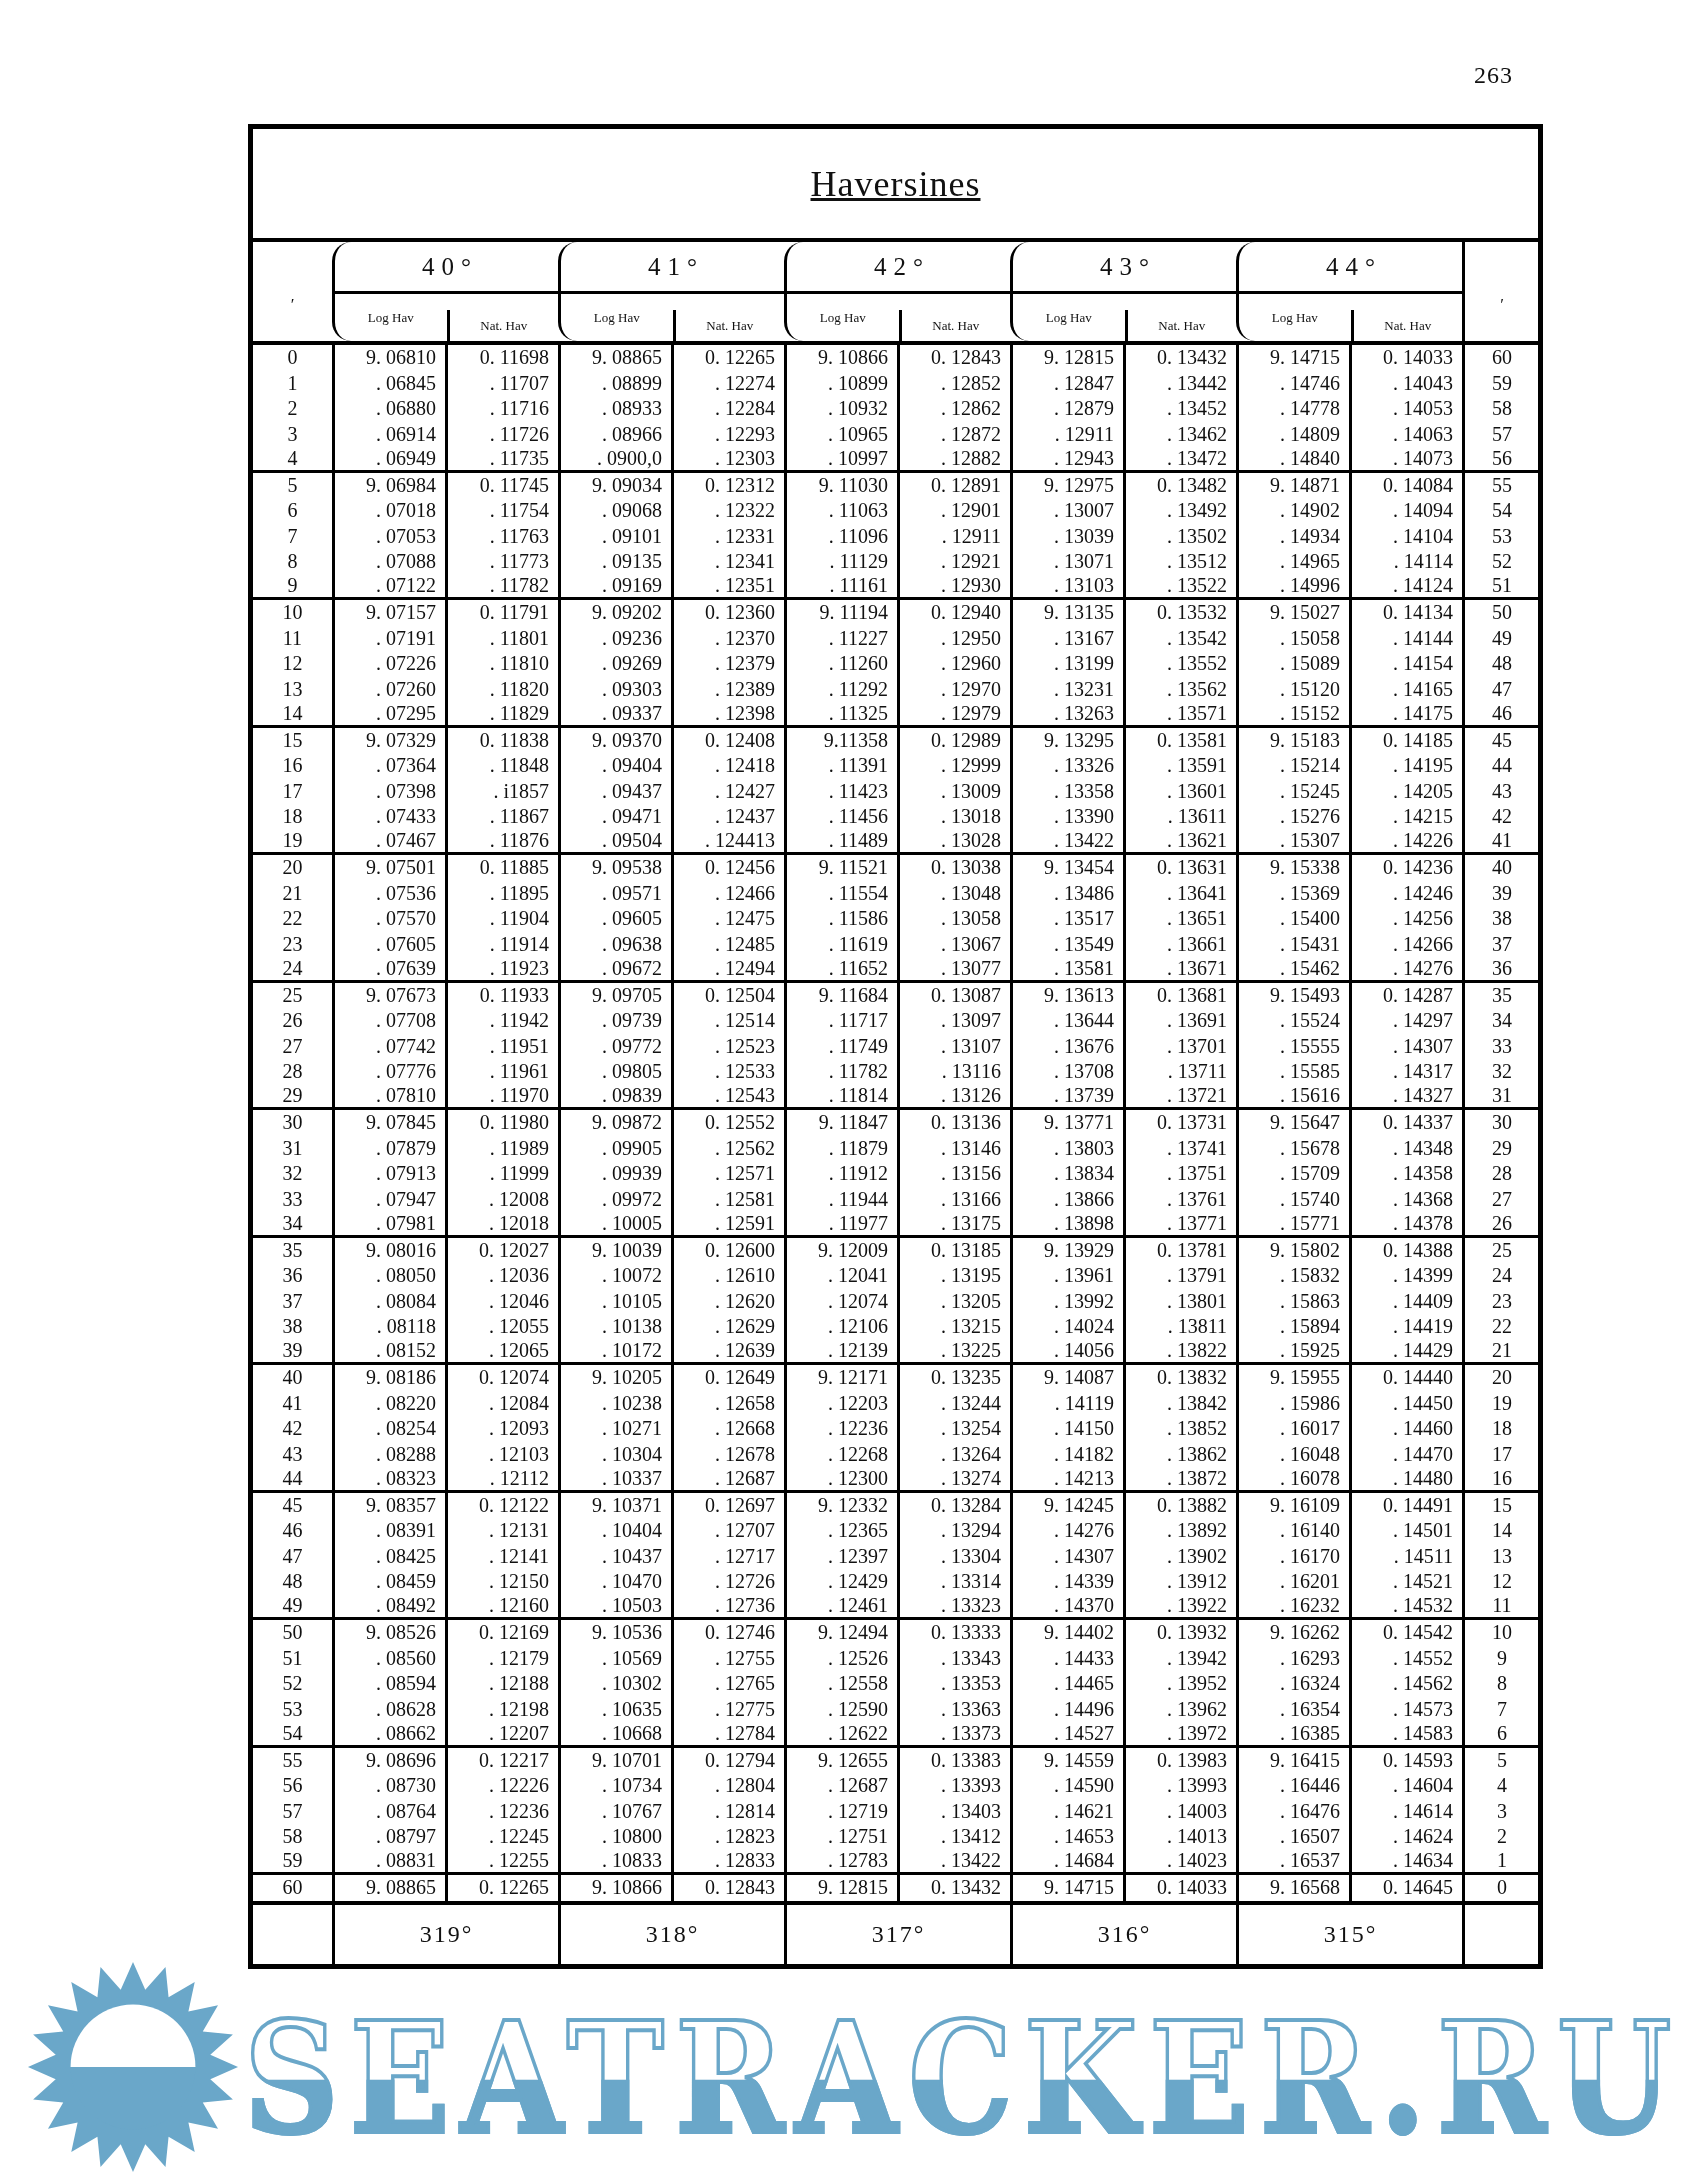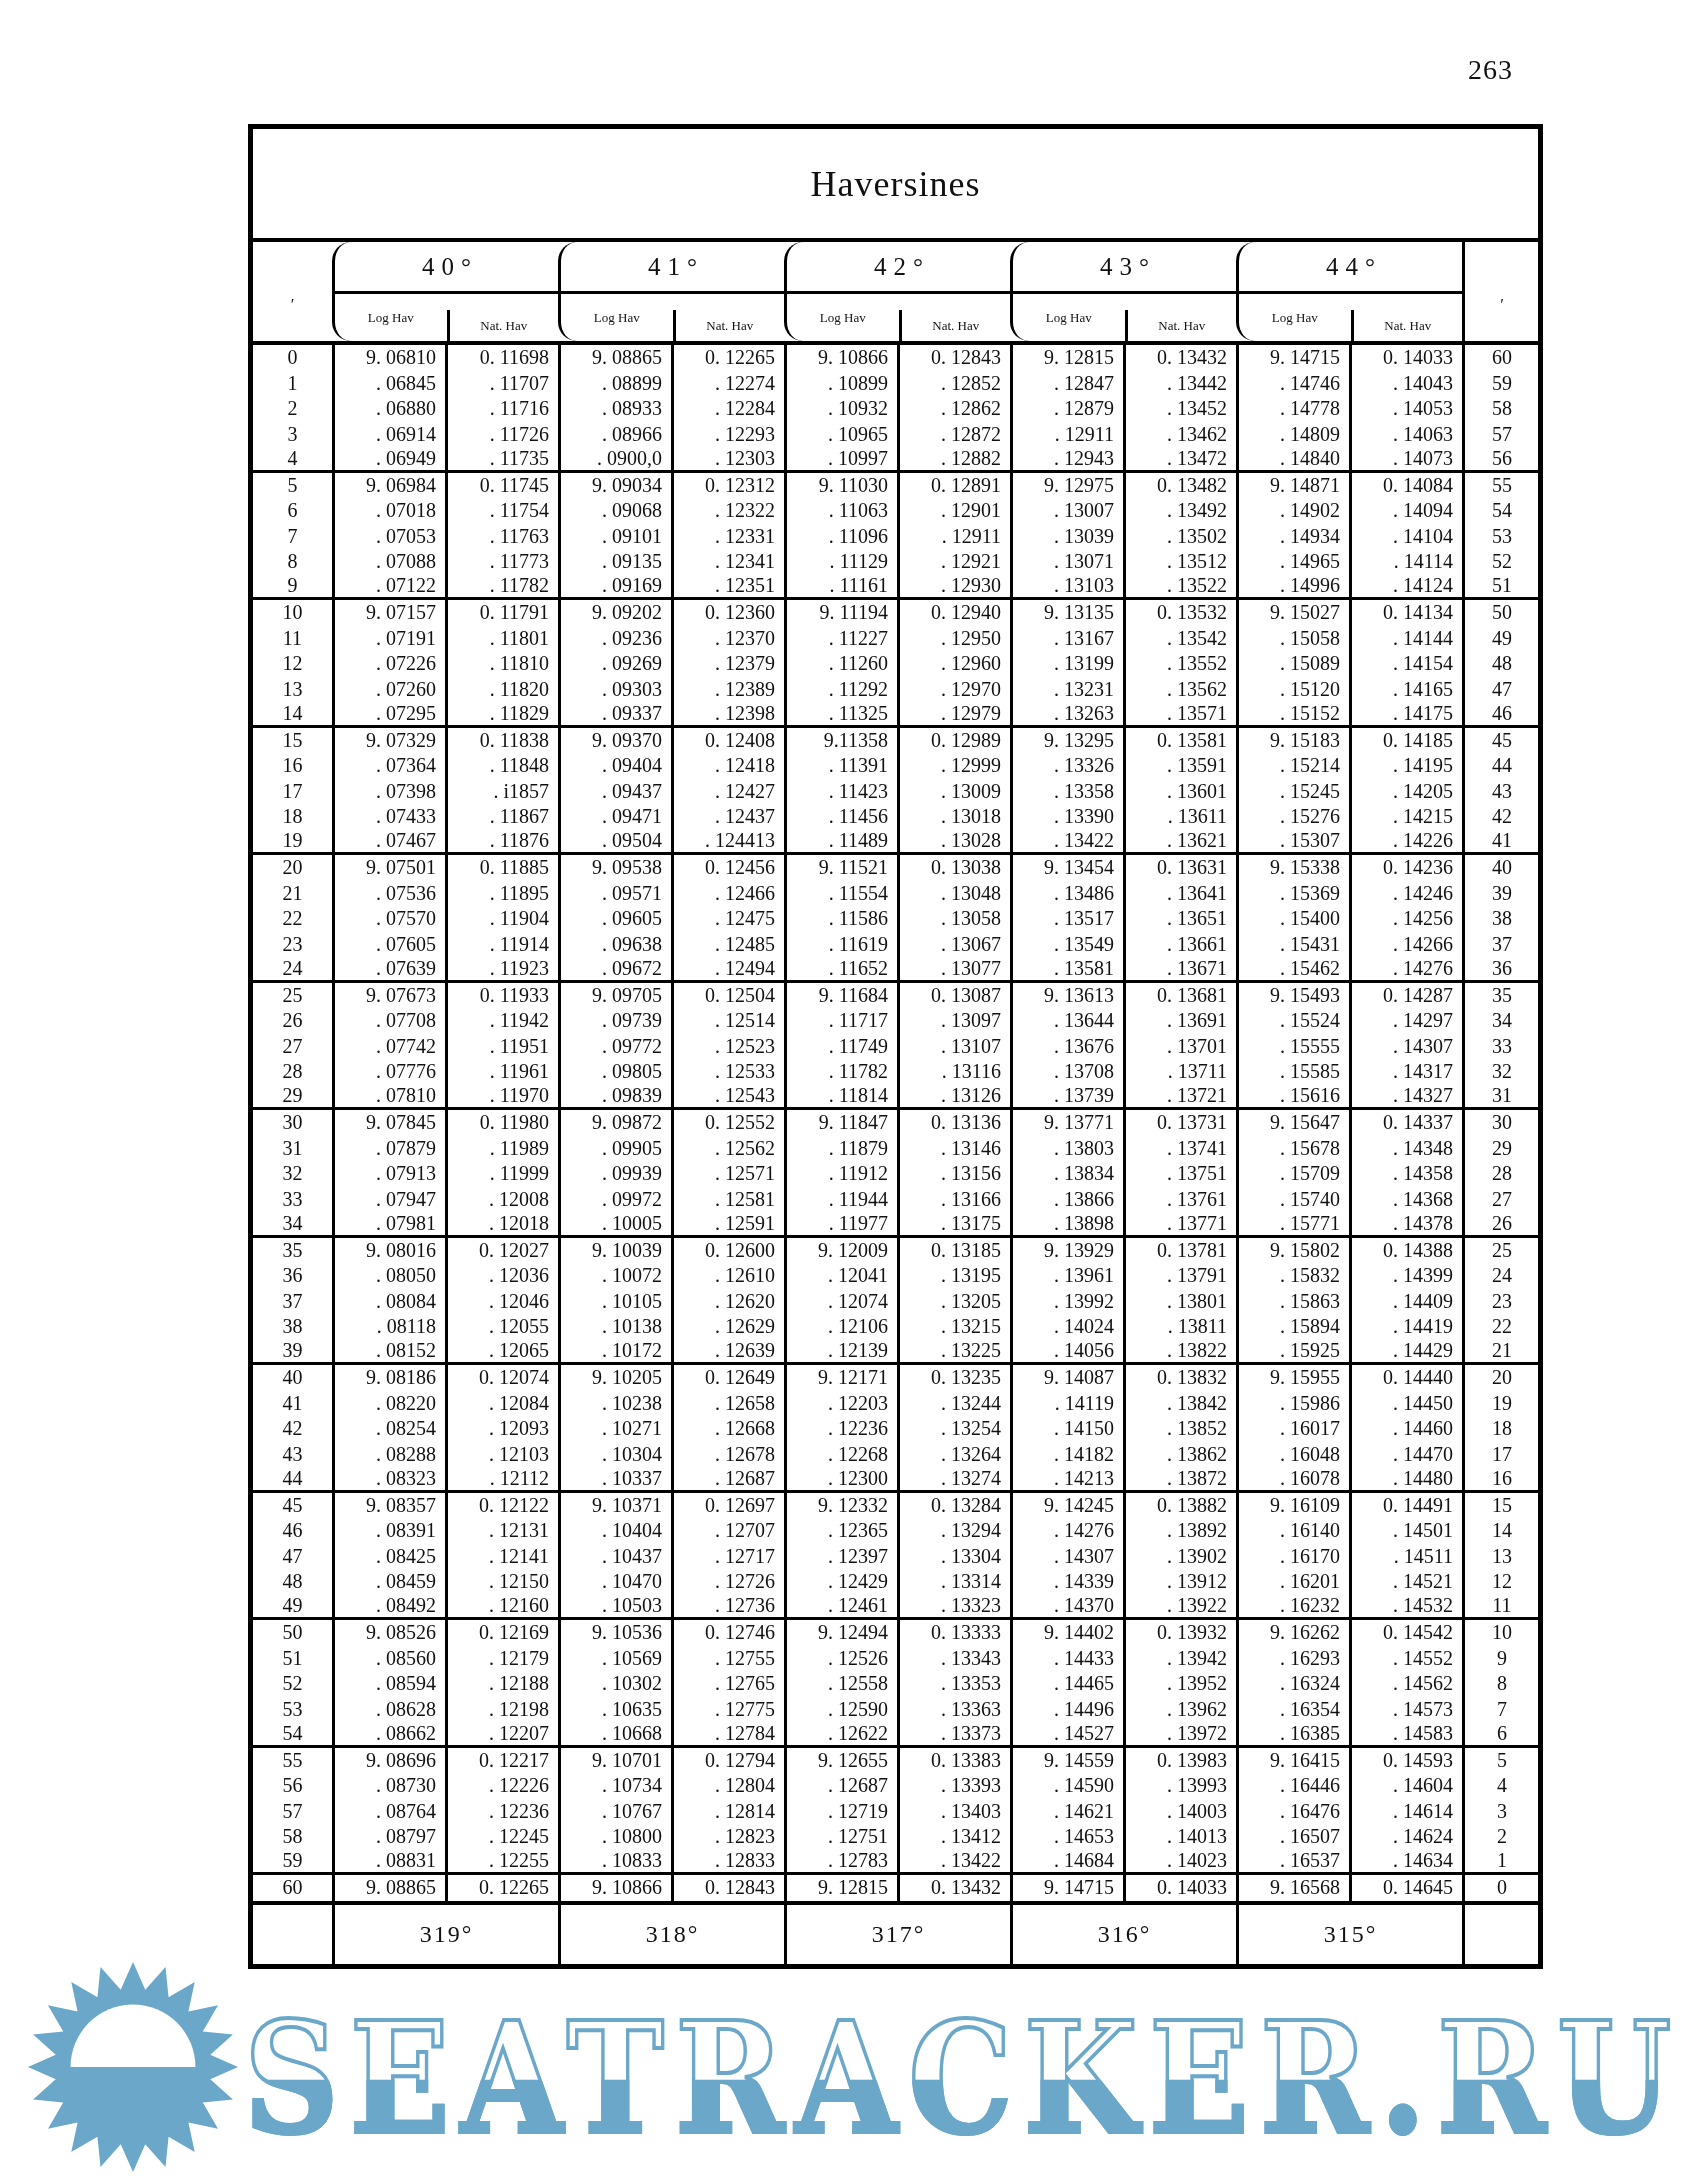--- a/index.html
+++ b/index.html
@@ -1,30 +1,30 @@
 <!DOCTYPE html>
 <html><head>
 <meta charset="utf-8">
 <style>
   html,body{margin:0;padding:0;}
   body{
     width:1683px;height:2178px;position:relative;background:#ffffff;
     font-family:"Liberation Serif", serif;color:#111;overflow:hidden;
   }
   .page-num{
-    position:absolute;top:54px;right:170px;font-size:28px;letter-spacing:1px;
+    position:absolute;top:62px;right:170px;font-size:24px;letter-spacing:1px;
   }
   
   .tbl{
     position:absolute;left:248px;top:124px;width:1285px;
     border:5px solid #000;background:#fff;
   }
   .title-row{
     height:109px;border-bottom:4px solid #000;
-    display:flex;align-items:center;justify-content:center;
+    display:flex;align-items:center;justify-content:center;text-decoration:underline;
   }
   .title-row span{font-size:36px;letter-spacing:1px;}
   .hdr{
     display:grid;grid-template-columns:79px repeat(5,226px) 77px;
     height:99px;border-bottom:4px solid #000;
   }
   .minh{display:flex;align-items:flex-end;justify-content:center;font-size:17px;padding-bottom:26px;}
   .minh.rt{border-left:3px solid #000;}
   .hgroup{border-left:3px solid #000;display:flex;flex-direction:column;border-radius:19px;}
   .deg{

